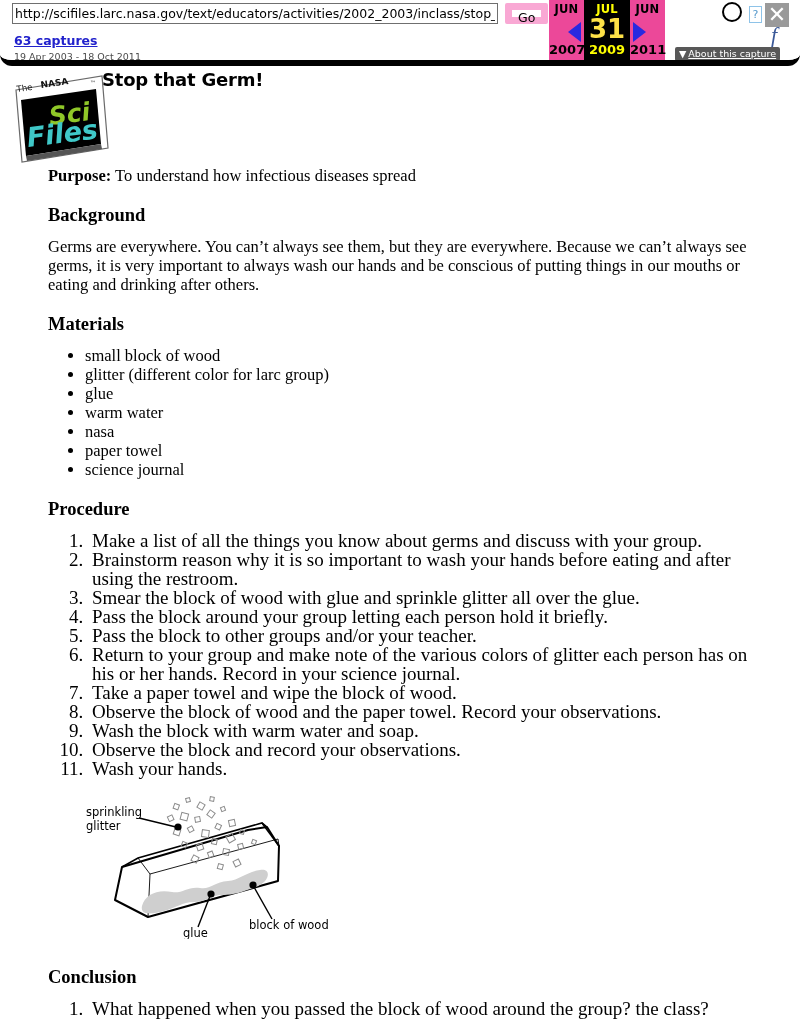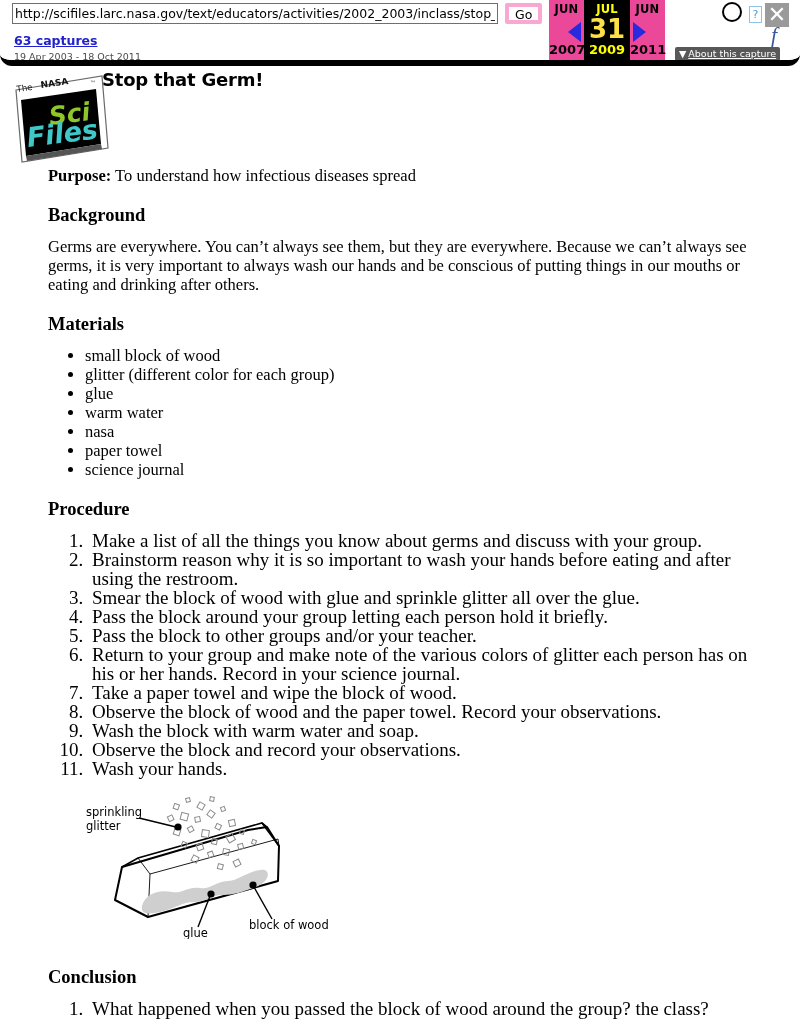--- a/index.html
+++ b/index.html
@@ -53,21 +53,21 @@
     color: #000;
     box-sizing: content-box;
     outline: none;
   }
   #go-button {
     margin-left: 7px;
     height: 21px;
     min-width: 32px;
     font-family: "DejaVu Sans", sans-serif;
     font-size: 12.5px;
-    border: 4px solid #f9a8d4;
+    border: 7px solid #f9a8d4;
     background: #ffffff;
     color: #000;
     border-radius: 2px;
     cursor: pointer;
     padding: 0 6px;
   }
 
   
   #captures-block {
     position: absolute;
@@ -383,21 +383,21 @@
       <b>Purpose:</b>
       <span>To understand how infectious diseases spread</span>
     </p>
 
     <h2 class="section">Background</h2>
     <p class="body">Germs are everywhere. You can’t always see them, but they are everywhere. Because we can’t always see germs, it is very important to always wash our hands and be conscious of putting things in our mouths or eating and drinking after others.</p>
 
     <h2 class="section">Materials</h2>
     <ul class="materials">
       <li>small block of wood</li>
-      <li>glitter (different color for each group)</li>
+      <li>glitter (different color for larc group)</li>
       <li>glue</li>
       <li>warm water</li>
       <li>nasa</li>
       <li>paper towel</li>
       <li>science journal</li>
     </ul>
 
     <h2 class="section">Procedure</h2>
     <ol class="procedure">
       <li>Make a list of all the things you know about germs and discuss with your group.</li>

